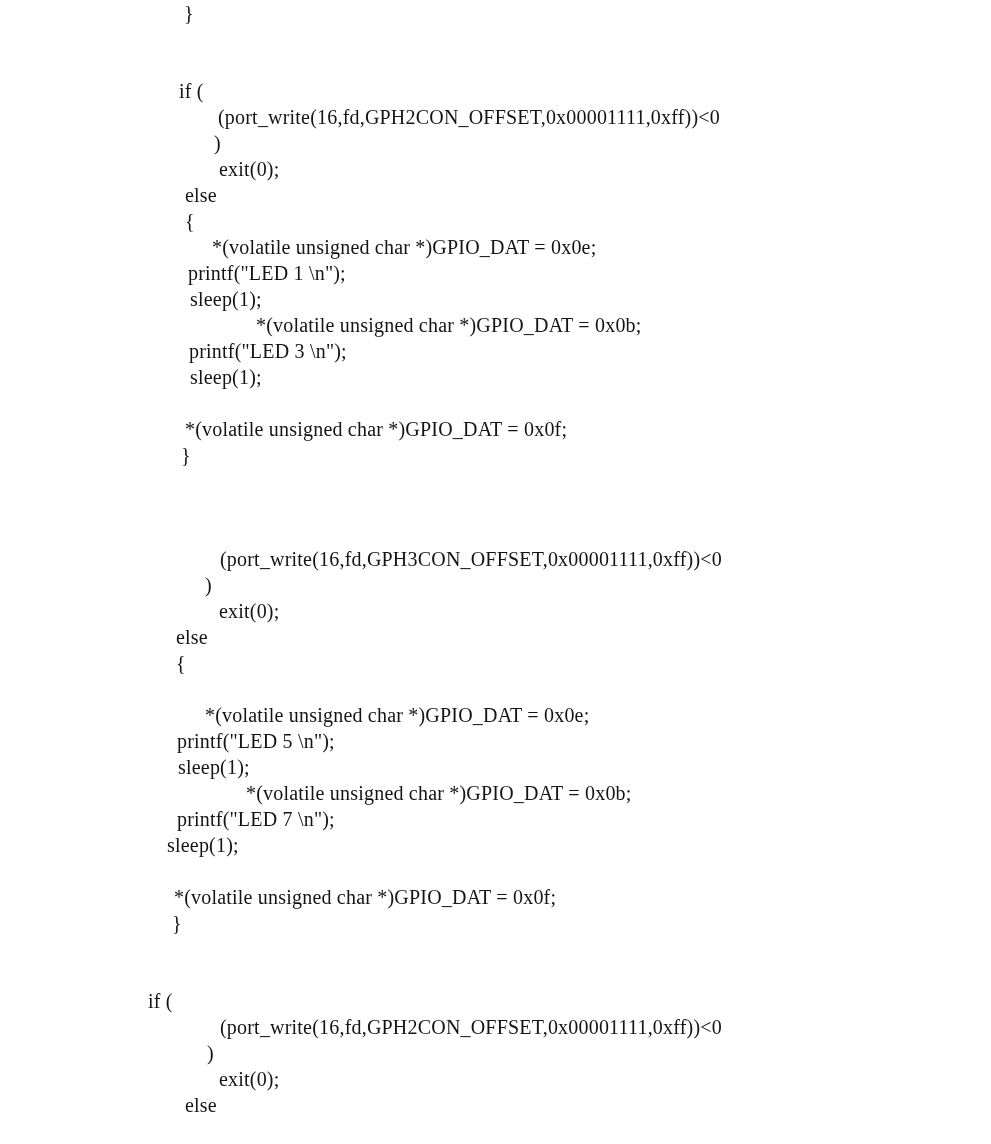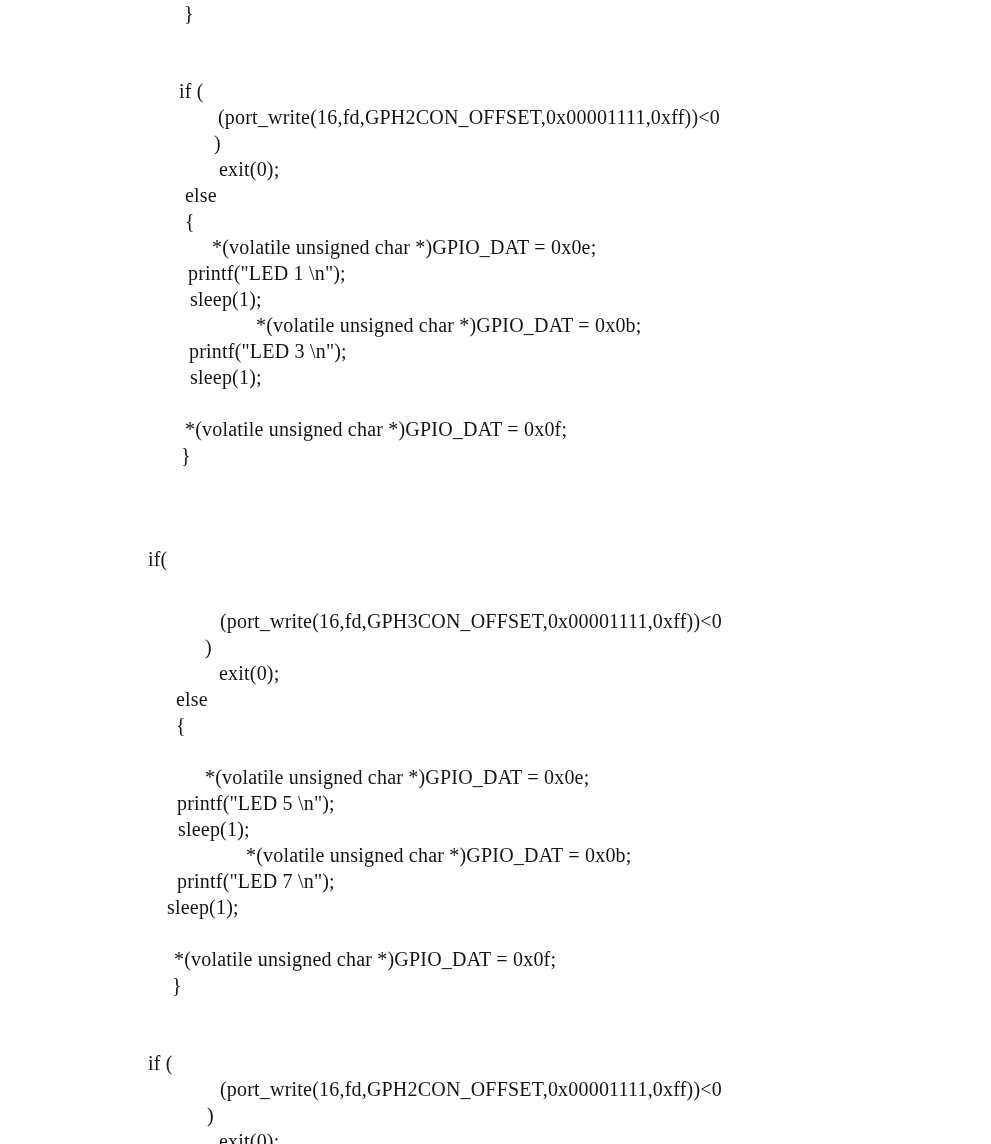--- a/index.html
+++ b/index.html
@@ -48,22 +48,21 @@
       <div class="code-line" style="padding-left: 190px;">sleep(1);</div>
       <div class="code-line" style="padding-left: 256px;">*(volatile unsigned char *)GPIO_DAT = 0x0b;</div>
       <div class="code-line" style="padding-left: 189px;">printf("LED 3 \n");</div>
       <div class="code-line" style="padding-left: 190px;">sleep(1);</div>
       <div class="code-line" style="padding-left: 0px;"></div>
       <div class="code-line" style="padding-left: 185px;">*(volatile unsigned char *)GPIO_DAT = 0x0f;</div>
       <div class="code-line" style="padding-left: 181px;">}</div>
       <div class="code-line" style="padding-left: 0px;"></div>
       <div class="code-line" style="padding-left: 0px;"></div>
       <div class="code-line" style="padding-left: 0px;"></div>
-      <div class="code-line" style="padding-left: 148px;">if(</div>
-      <div class="code-line" style="padding-left: 220px; margin-top: 36px;">(port_write(16,fd,GPH3CON_OFFSET,0x00001111,0xff))&lt;0</div>
+      <div class="code-line" style="padding-left: 220px;">(port_write(16,fd,GPH3CON_OFFSET,0x00001111,0xff))&lt;0</div>
       <div class="code-line" style="padding-left: 205px;">)</div>
       <div class="code-line" style="padding-left: 219px;">exit(0);</div>
       <div class="code-line" style="padding-left: 176px;">else</div>
       <div class="code-line" style="padding-left: 176px;">{</div>
       <div class="code-line" style="padding-left: 0px;"></div>
       <div class="code-line" style="padding-left: 205px;">*(volatile unsigned char *)GPIO_DAT = 0x0e;</div>
       <div class="code-line" style="padding-left: 177px;">printf("LED 5 \n");</div>
       <div class="code-line" style="padding-left: 178px;">sleep(1);</div>
       <div class="code-line" style="padding-left: 246px;">*(volatile unsigned char *)GPIO_DAT = 0x0b;</div>
       <div class="code-line" style="padding-left: 177px;">printf("LED 7 \n");</div>

